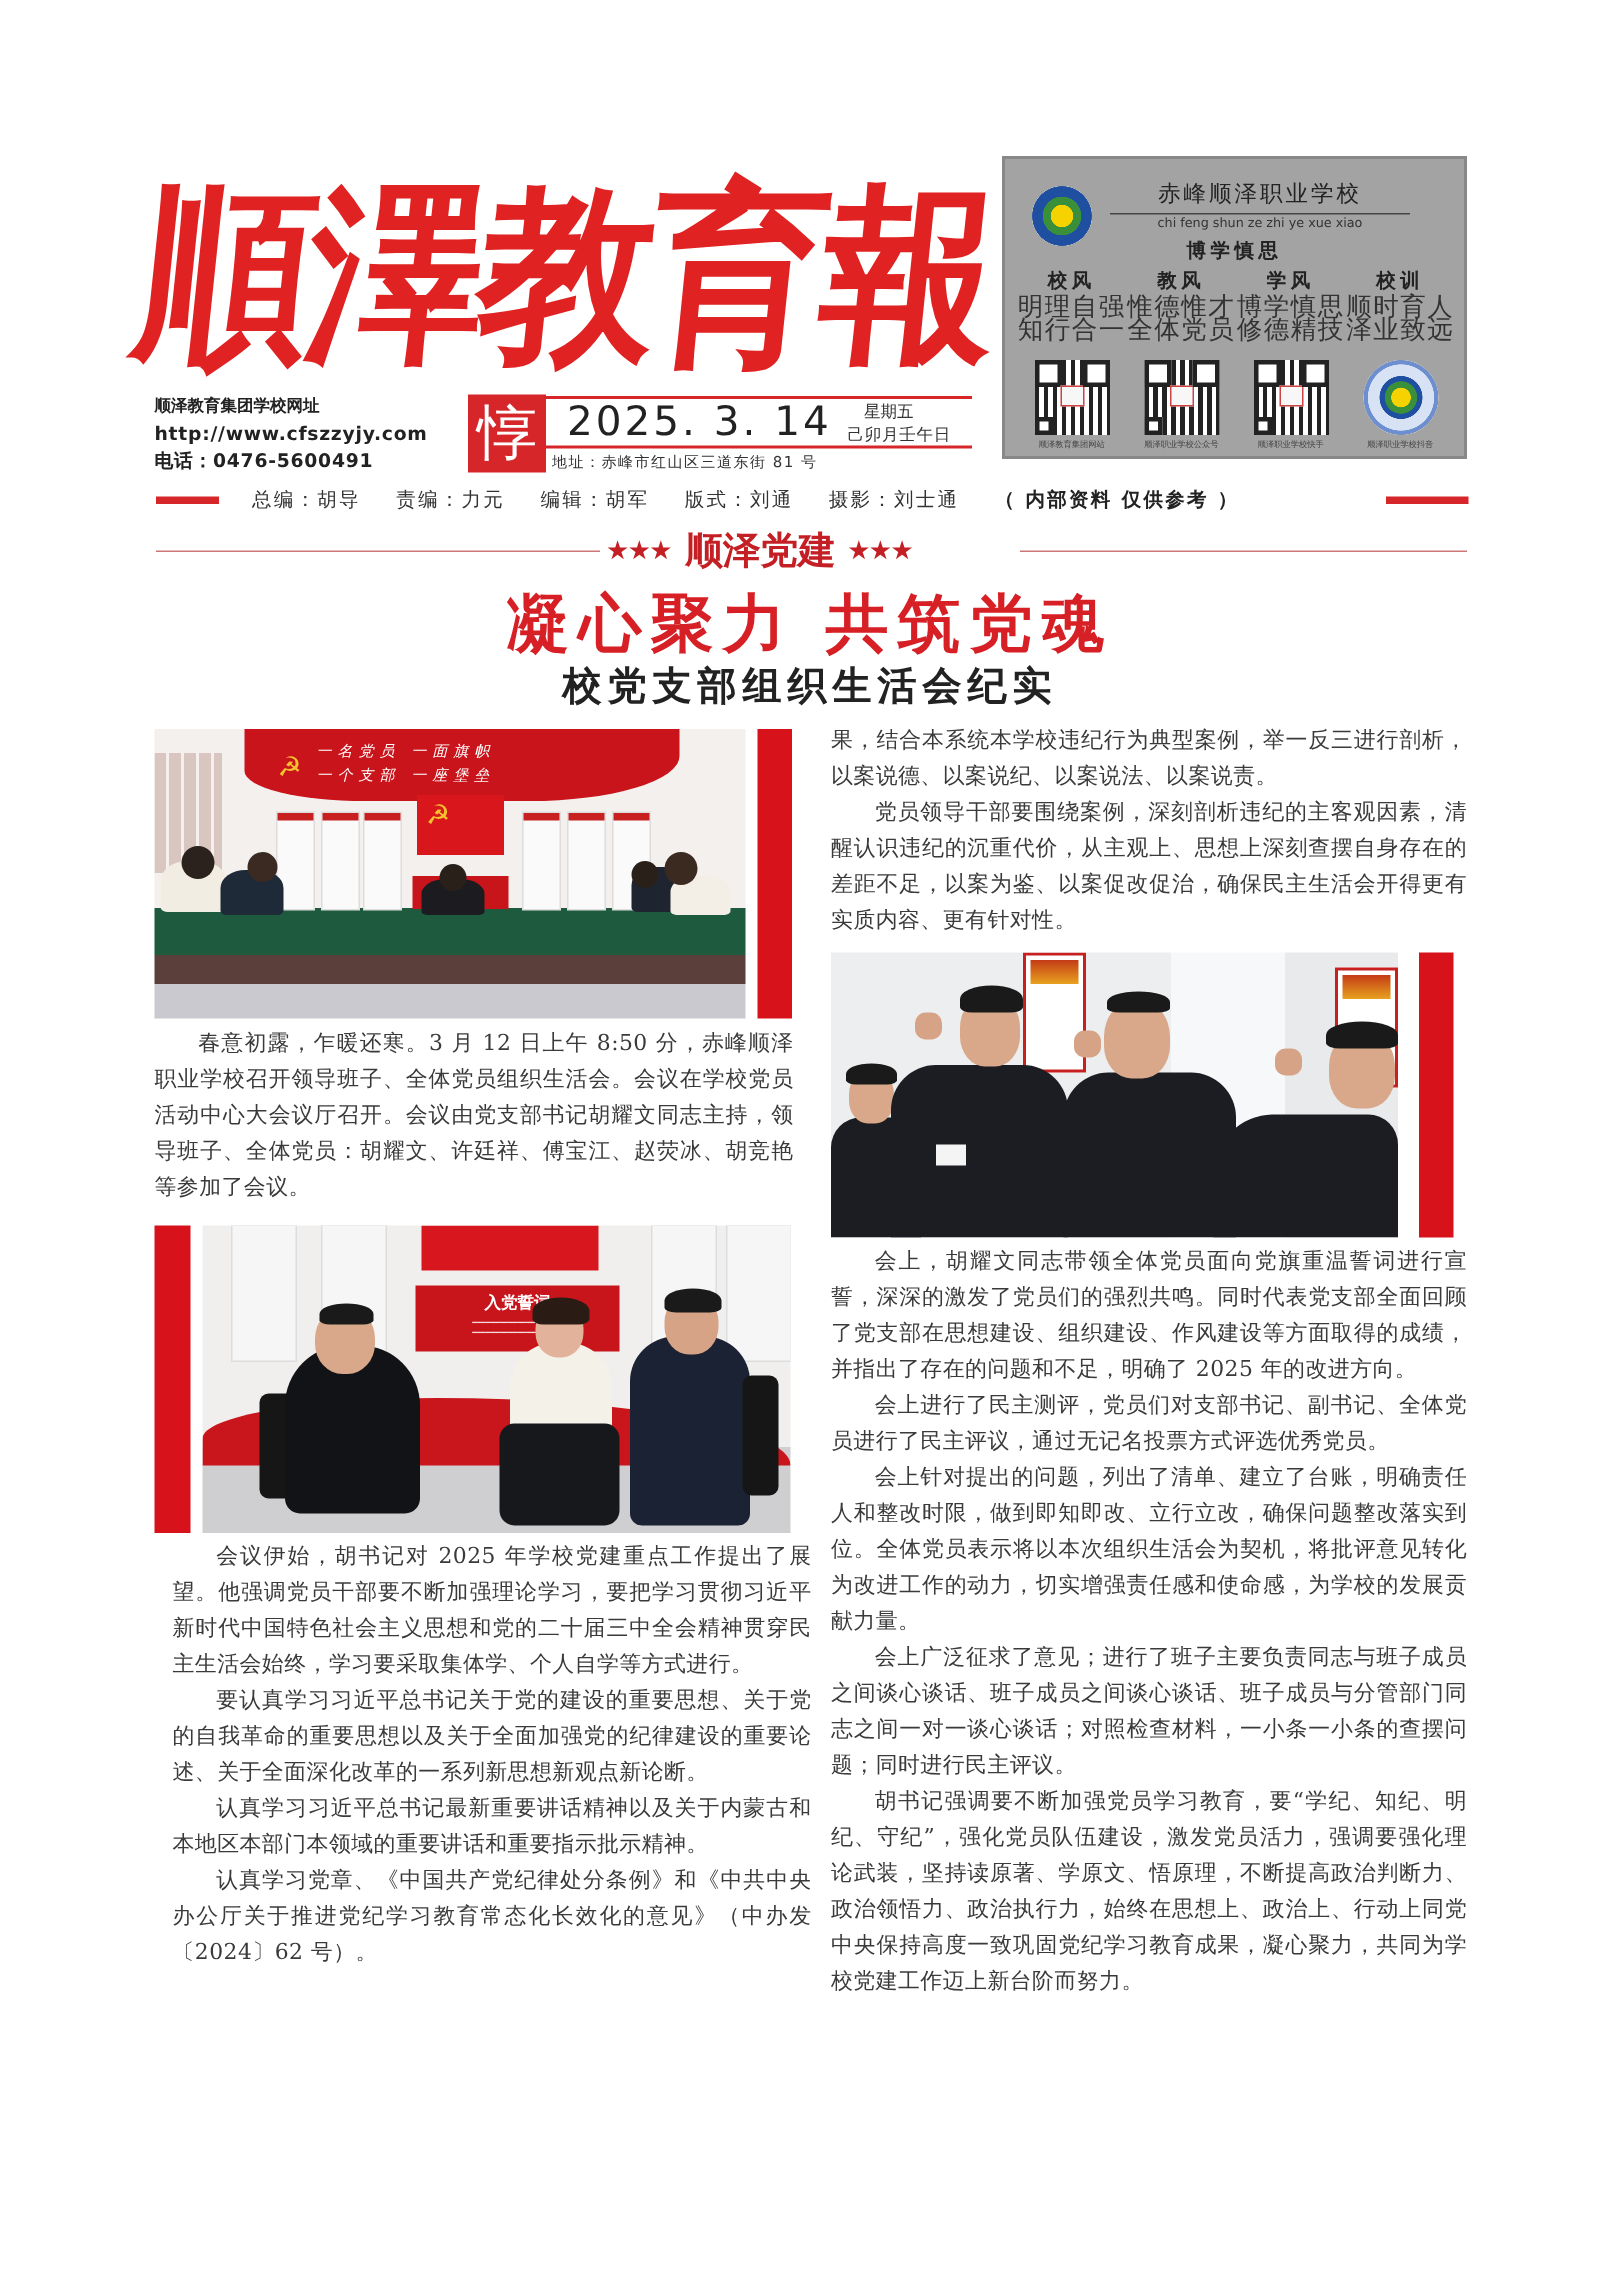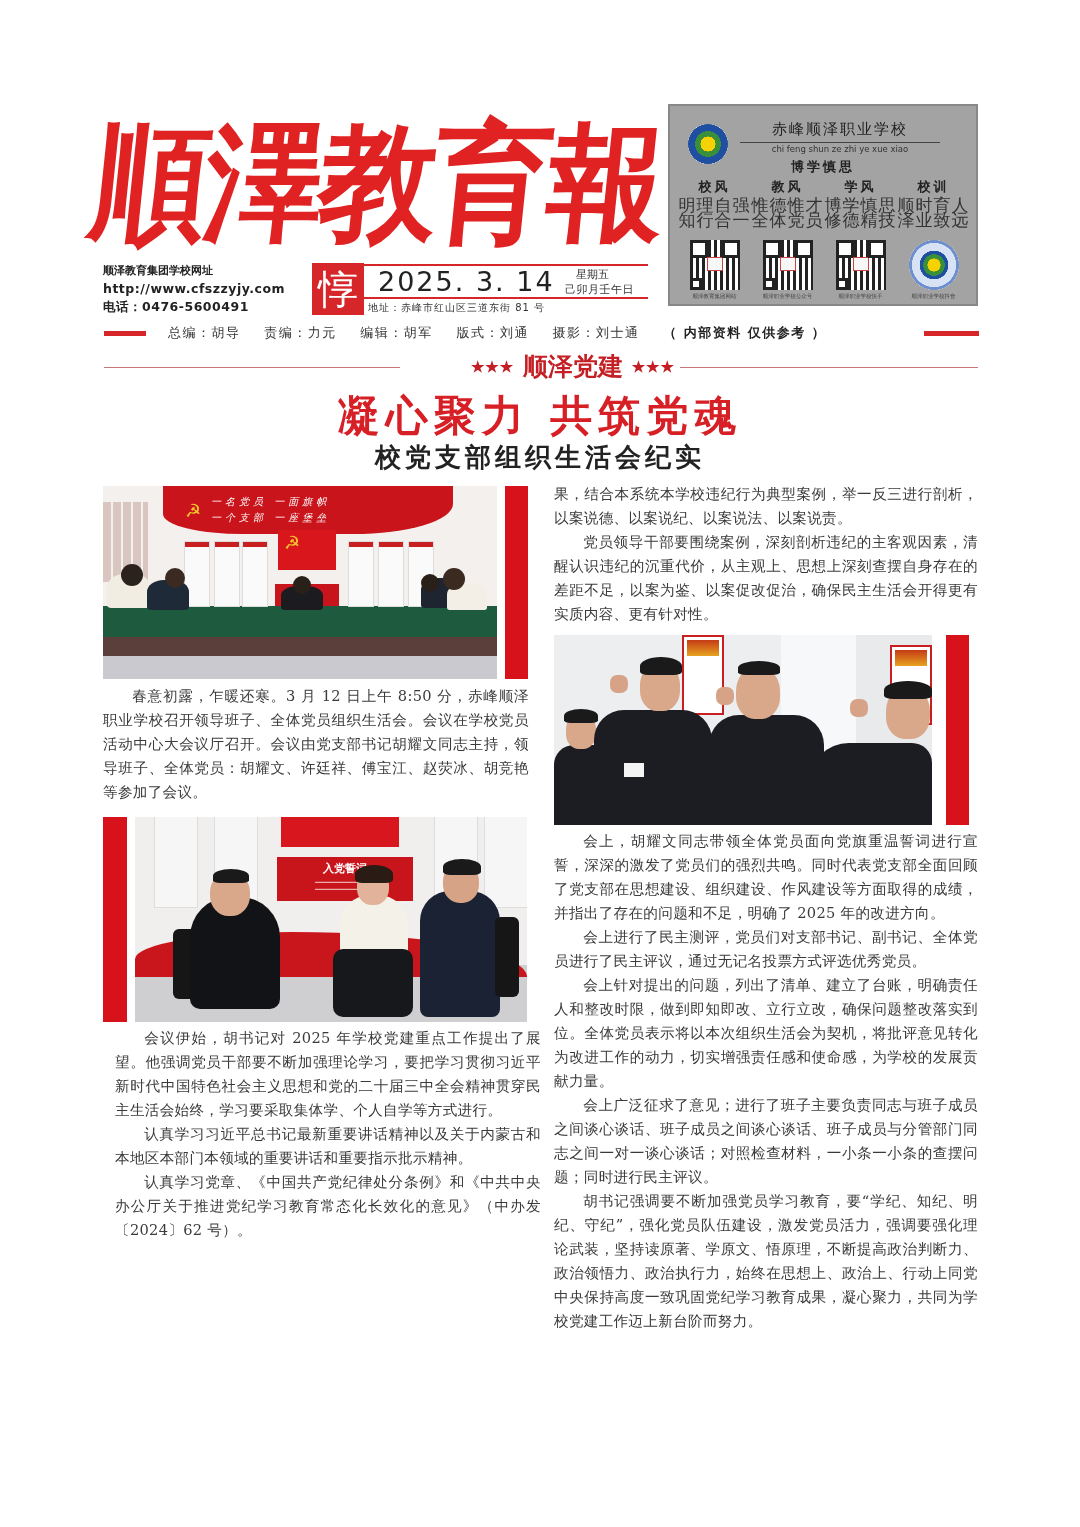--- a/index.html
+++ b/index.html
@@ -101,21 +101,21 @@
   .staff {
     position: absolute; left: 168px; top: 324px; font-family: "DejaVu Sans", sans-serif; font-size: 13px; color: #333; letter-spacing: 1.5px; white-space: nowrap;
   }
   .staff .it { margin-right: 18px; }
   .staff .note { font-weight: bold; color: #222; }
 
   
   .section-line-l { position: absolute; left: 104px; top: 367px; width: 296px; height: 1px; background: #c77; }
   .section-line-r { position: absolute; left: 680px; top: 367px; width: 298px; height: 1px; background: #c77; }
   .section-header {
-    position: absolute; left: 405px; top: 350px; width: 270px; text-align: right;
+    position: absolute; left: 405px; top: 350px; width: 270px; text-align: left;
     font-family: "DejaVu Serif", serif; font-weight: bold; font-size: 25px; color: #c41f24; white-space: nowrap;
   }
   .section-header .stars { font-size: 15px; letter-spacing: 1px; vertical-align: 3px; }
 
   
   .headline {
     position: absolute; left: 0; top: 388px; width: 1080px; text-align: center;
     font-family: "DejaVu Sans", sans-serif; font-weight: bold; font-size: 42px; color: #d71f26; letter-spacing: 6px;
   }
   .subhead {
@@ -324,20 +324,21 @@
   <div class="person" style="left:220px;top:48px;width:38px;height:18px;background:#2a1c14;border-radius:50% 50% 20% 20%;"></div>
 
   <div class="person" style="left:285px;top:74px;width:80px;height:126px;background:#1b2233;border-radius:30px 30px 8px 8px;"></div>
   <div class="person" style="left:308px;top:46px;width:36px;height:40px;background:#d6a386;border-radius:46%;"></div>
   <div class="person" style="left:308px;top:42px;width:38px;height:16px;background:#1a1a1a;border-radius:50% 50% 20% 20%;"></div>
   <div class="person" style="left:360px;top:100px;width:24px;height:80px;background:#161616;border-radius:6px;"></div>
 </div>
 
 <div class="col" style="left:115px;top:1026px;width:426px;">
   <p>会议伊始，胡书记对 2025 年学校党建重点工作提出了展望。他强调党员干部要不断加强理论学习，要把学习贯彻习近平新时代中国特色社会主义思想和党的二十届三中全会精神贯穿民主生活会始终，学习要采取集体学、个人自学等方式进行。</p>
+  <p>要认真学习习近平总书记关于党的建设的重要思想、关于党的自我革命的重要思想以及关于全面加强党的纪律建设的重要论述、关于全面深化改革的一系列新思想新观点新论断。</p>
   <p>认真学习习近平总书记最新重要讲话精神以及关于内蒙古和本地区本部门本领域的重要讲话和重要指示批示精神。</p>
   <p>认真学习党章、《中国共产党纪律处分条例》和《中共中央办公厅关于推进党纪学习教育常态化长效化的意见》（中办发〔2024〕62 号）。</p>
 </div>
 
 <div class="col" style="left:554px;top:482px;width:424px;">
   <p class="cont">果，结合本系统本学校违纪行为典型案例，举一反三进行剖析，以案说德、以案说纪、以案说法、以案说责。</p>
   <p>党员领导干部要围绕案例，深刻剖析违纪的主客观因素，清醒认识违纪的沉重代价，从主观上、思想上深刻查摆自身存在的差距不足，以案为鉴、以案促改促治，确保民主生活会开得更有实质内容、更有针对性。</p>
 </div>
 
 <div class="photo p3">

